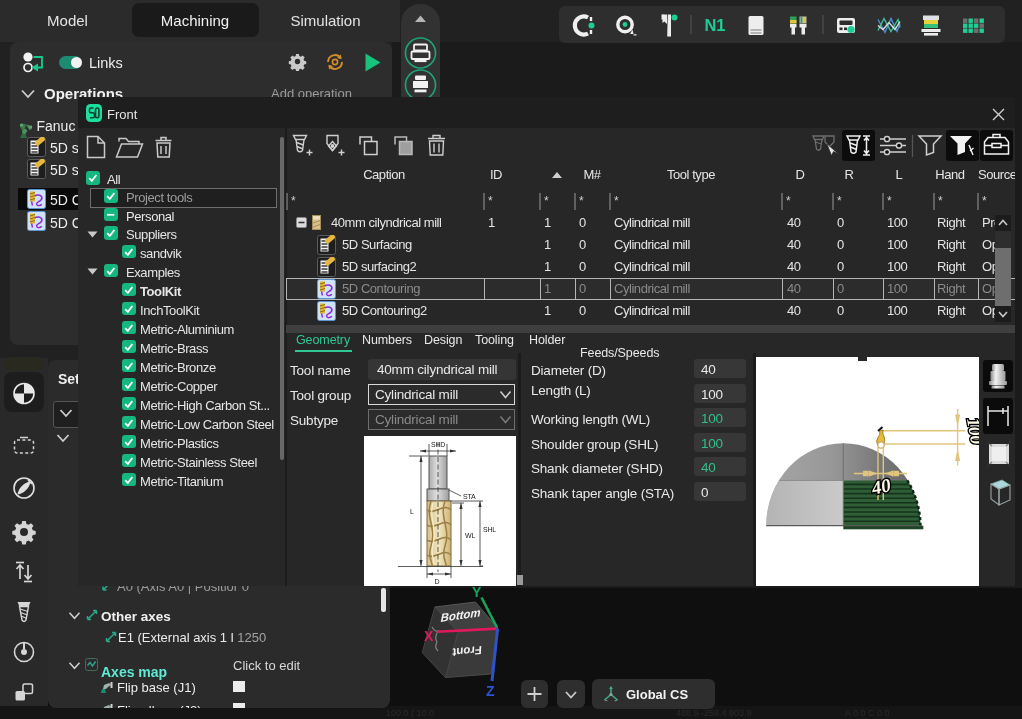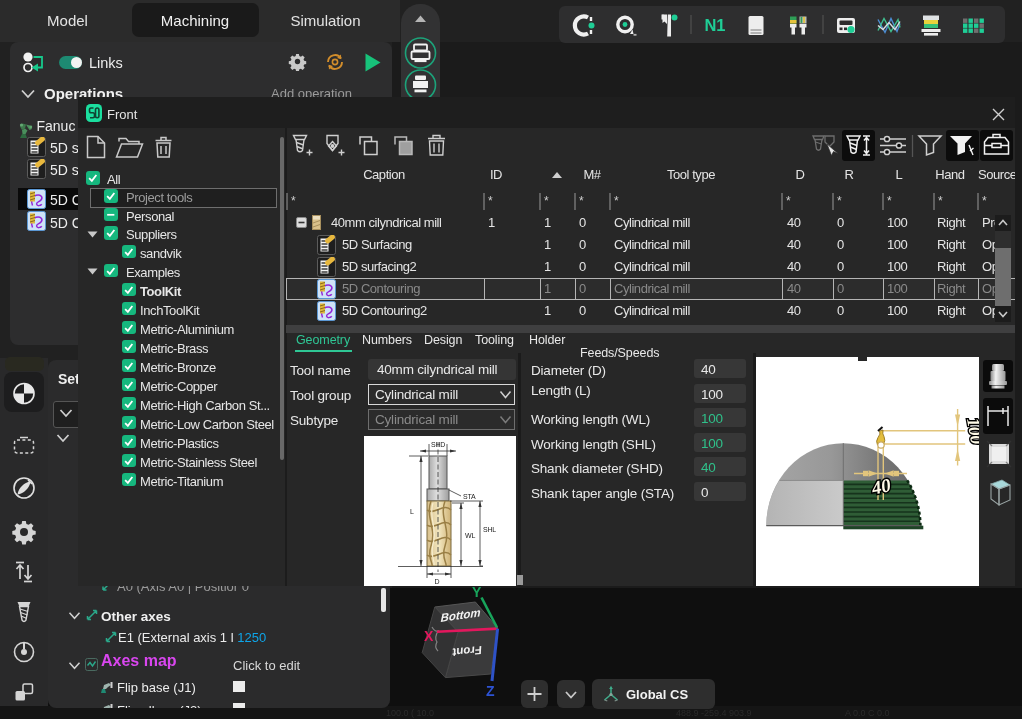--- a/index.html
+++ b/index.html
@@ -251,30 +251,30 @@
         <path d="M1.5,2 L7,8 L12.5,2" fill="none" stroke="#cfcfcf" stroke-width="1.7"></path>
       </svg>
     <svg class="abs" style="left:37px;top:248px;" width="14" height="14" viewBox="0 0 14 14">
         <path d="M2.5,11.5 L11.5,2.5 M2.5,11.5 l3.5,0 M2.5,11.5 l0,-3.5 M11.5,2.5 l-3.5,0 M11.5,2.5 l0,3.5" stroke="#2aa88a" stroke-width="1.5" fill="none"></path>
       </svg>
     <div class="txt" style="left:53px;top:249px;font-size:13.5px;font-weight:bold;color:#f0f0f0;">Other axes</div>
 
     <svg class="abs" style="left:56px;top:270px;" width="14" height="14" viewBox="0 0 14 14">
         <path d="M2.5,11.5 L11.5,2.5 M2.5,11.5 l3.5,0 M2.5,11.5 l0,-3.5 M11.5,2.5 l-3.5,0 M11.5,2.5 l0,3.5" stroke="#2aa88a" stroke-width="1.5" fill="none"></path>
       </svg>
-    <div class="txt" style="left:70px;top:270px;font-size:13px;color:#ececec;">E1 (External axis 1 l <span style="color:#0ea5e9;">1250</span></div>
+    <div class="txt" style="left:70px;top:270px;font-size:13px;color:#ececec;">E1 (External axis 1 l <span style="color:#a3a3a3;">1250</span></div>
 
     <svg class="abs" style="left:20px;top:301px;" width="13" height="10" viewBox="0 0 14 11">
         <path d="M1.5,2 L7,8 L12.5,2" fill="none" stroke="#cfcfcf" stroke-width="1.7"></path>
       </svg>
     <svg class="abs" style="left:37px;top:298px;" width="13" height="13" viewBox="0 0 13 13">
       <rect x="0.5" y="0.5" width="12" height="12" rx="2" fill="none" stroke="#4a6a60"></rect>
       <path d="M2.5,7.5 L5,4.5 L7.5,8 L10.5,3.5" fill="none" stroke="#2aa88a" stroke-width="1.4"></path>
     </svg>
-    <div class="txt" style="left:53px;top:292px;font-size:16px;font-weight:bold;color:#d946ef;">Axes map</div>
+    <div class="txt" style="left:53px;top:304px;font-size:14px;font-weight:bold;color:#5eead4;">Axes map</div>
     <div class="txt" style="left:185px;top:298px;font-size:13px;color:#d8d8d8;">Click to edit</div>
 
     <svg class="abs" style="left:52px;top:321px;" width="14" height="14" viewBox="0 0 14 14">
       <path d="M1,12 L6,12 L5,8 L2,8 Z" fill="#1f8a74"></path>
       <path d="M3,8 L4,4 L9,2 L11,4 L8,6 L6,8 Z" fill="#9fb4ae"></path>
       <rect x="10.5" y="1" width="2" height="6" fill="#cfcfcf"></rect>
     </svg>
     <div class="txt" style="left:69px;top:320px;font-size:13px;color:#ececec;">Flip base (J1)</div>
     <div class="abs" style="left:185px;top:321px;width:11.5px;height:11.5px;background:#ececec;"></div>
 
@@ -830,21 +830,21 @@
         <path d="M63,138 l6,-1.6 l0,3.2 Z M87,138 l-6,-1.6 l0,3.2 Z" fill="#333"></path>
         <text x="73" y="148" font-size="7" fill="#222" text-anchor="middle" font-family="Liberation Sans">D</text>
       </svg>
 
       <div class="abs" style="left:232px;top:0;width:3px;height:235px;background:#1b1b1b;"></div>
       <div class="abs" style="left:230.5px;top:222px;width:6px;height:10px;background:#9a9a9a;"></div>
 
       <div class="txt" style="left:245px;top:10px;">Diameter (D)</div>
       <div class="txt" style="left:245px;top:30px;">Length (L)</div>
       <div class="txt" style="left:245px;top:59px;">Working length (WL)</div>
-      <div class="txt" style="left:245px;top:83.5px;">Working length (SHL)</div>
+      <div class="txt" style="left:245px;top:83.5px;">Shoulder group (SHL)</div>
       <div class="txt" style="left:245px;top:108px;">Shank diameter (SHD)</div>
       <div class="txt" style="left:245px;top:132.5px;">Shank taper angle (STA)</div>
       <div class="abs" style="left:408px;top:6px;width:52px;height:19px;background:#373737;border-radius:3px;"></div>
       <div class="txt" style="left:415px;top:9px;">40</div>
       <div class="abs" style="left:408px;top:30.5px;width:52px;height:19px;background:#373737;border-radius:3px;"></div>
       <div class="txt" style="left:415px;top:33.5px;">100</div>
       <div class="abs" style="left:408px;top:55px;width:52px;height:19px;background:#373737;border-radius:3px;"></div>
       <div class="txt" style="left:415px;top:58px;color:#2fc08a;">100</div>
       <div class="abs" style="left:408px;top:79.5px;width:52px;height:19px;background:#373737;border-radius:3px;"></div>
       <div class="txt" style="left:415px;top:82.5px;color:#2fc08a;">100</div>

